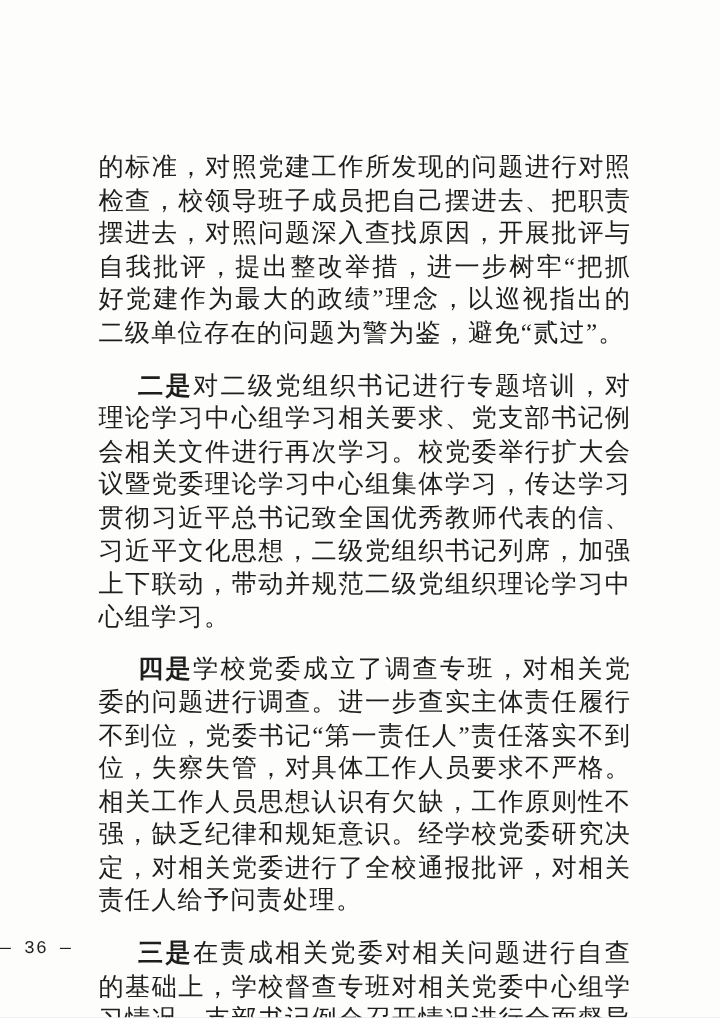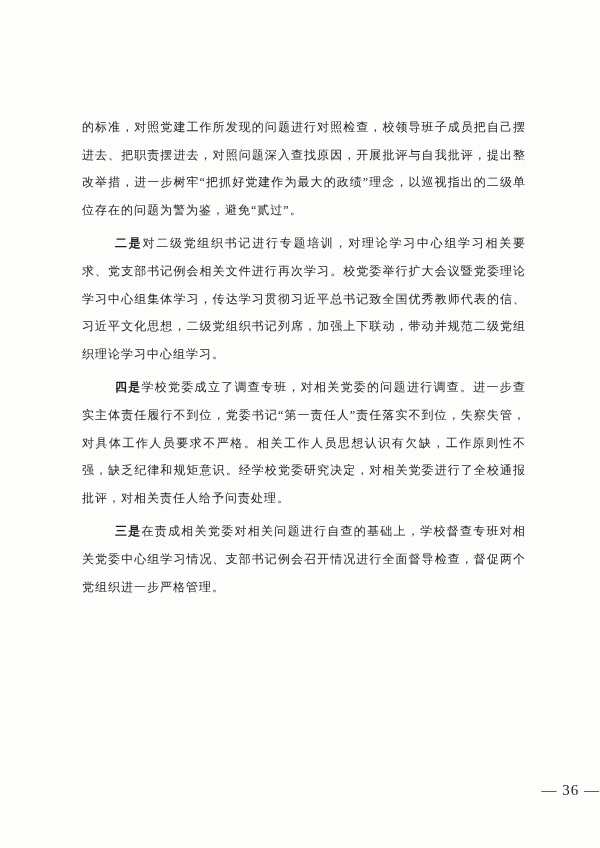--- a/index.html
+++ b/index.html
@@ -17,43 +17,44 @@
     font-family: "Liberation Serif", "DejaVu Serif", serif;
     color: #1e1e1e;
   }
   .text-block {
     position: absolute;
     left: 82px;
     top: 110px;
     width: 444px;
   }
   .para {
-    margin: 4px 0 6px 0;
-    font-size: 12px;
+    margin: 16px 0 6px 0;
+    font-size: 21px;
     line-height: 27.6px;
     letter-spacing: 1px;
     text-align: justify;
     text-justify: inter-character;
     word-break: break-all;
   }
   .para.indent {
     text-indent: 33px;
   }
   .para .lead {
     font-weight: bold;
   }
   .page-number {
     position: absolute;
     left: 0;
     right: 0;
     top: 782px;
-    text-align: right;
+    text-align: left;
     font-size: 15px;
     letter-spacing: 1px;
     color: #232323;
+    font-family: Liberation Mono, monospace;
   }
 </style>
 </head>
 <body>
 
 <div class="page">
   <div class="text-block">
 
     <p class="para"><span class="lead"></span><span class="ptext">的标准，对照党建工作所发现的问题进行对照检查，校领导班子成员把自己摆进去、把职责摆进去，对照问题深入查找原因，开展批评与自我批评，提出整改举措，进一步树牢“把抓好党建作为最大的政绩”理念，以巡视指出的二级单位存在的问题为警为鉴，避免“贰过”。</span></p>
 

